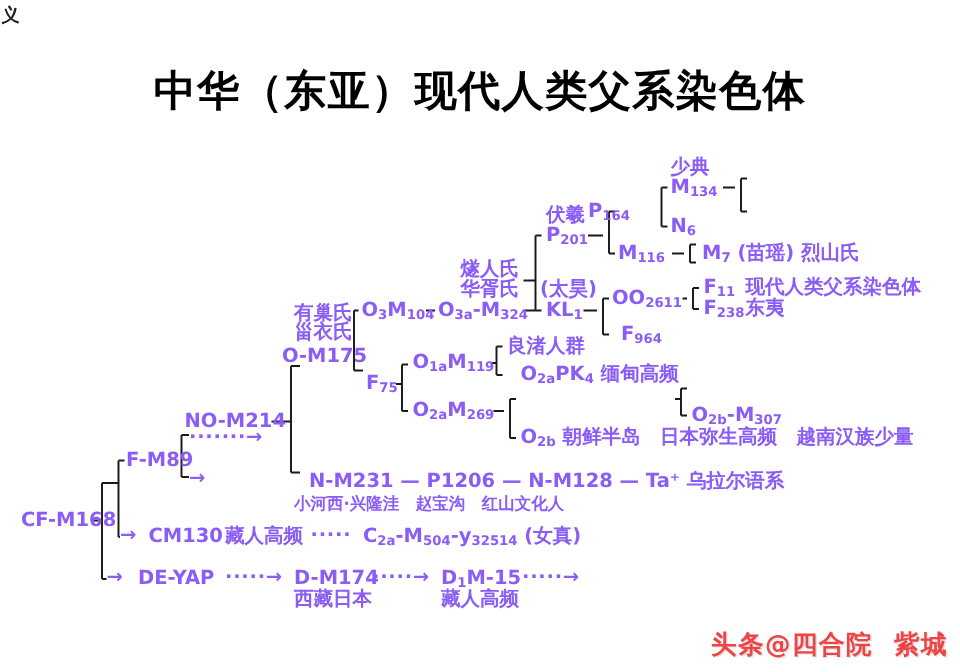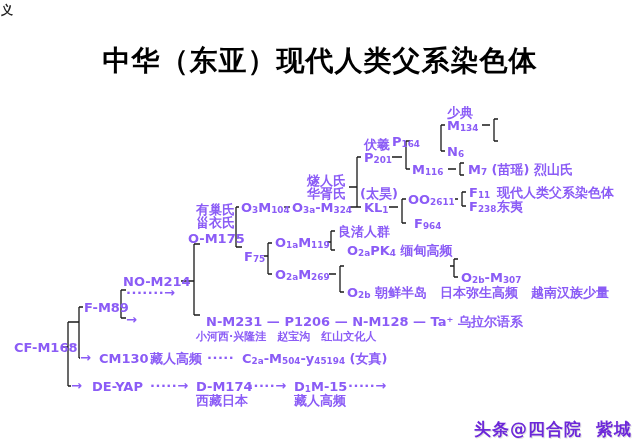--- a/index.html
+++ b/index.html
@@ -16,21 +16,21 @@
     position:absolute;transform:translateY(-50%);white-space:nowrap;line-height:1;
     font-size:13px;font-weight:bold;color:#8b5cf6;
   }
   .n sub{font-size:0.68em;vertical-align:-0.22em;line-height:0;}
   .tight{font-size:10.5px;letter-spacing:-0.3px;}
   .note{font-size:11px;}
   .ar{font-weight:bold;font-size:13px;letter-spacing:0.5px;}
   .svg-layer{position:absolute;left:0;top:0;pointer-events:none;}
   .watermark{
     position:absolute;right:8px;top:418px;font-size:17px;font-weight:bold;
-    color:#6d28d9;text-shadow:1px 1px 0 #e2e2e2;letter-spacing:1px;white-space:nowrap;
+    color:#ef4444;text-shadow:1px 1px 0 #e2e2e2;letter-spacing:1px;white-space:nowrap;
   }
   .watermark .wm-name{margin-left:14px;}
 </style>
 </head>
 <body>
 
 <div class="screen">
 
   <div class="corner-mark">义</div>
 
@@ -95,21 +95,21 @@
   <span class="n" style="left:84px;top:307px">F-M89</span>
   <span class="n ar" style="left:126px;top:319px">→</span>
   <span class="n" style="left:206px;top:321px">N-M231 — P1206 — N-M128 —  Ta⁺ 乌拉尔语系</span>
   <span class="n note" style="left:196px;top:336px">小河西·兴隆洼　赵宝沟　红山文化人</span>
   <span class="n" style="left:14px;top:347px">CF-M168</span>
 
   <span class="n ar" style="left:80px;top:357px">→</span>
   <span class="n" style="left:99px;top:358px">CM130</span>
   <span class="n" style="left:150px;top:358px">藏人高频</span>
   <span class="n ar" style="left:207px;top:357px">·····</span>
-  <span class="n" style="left:242px;top:358px">C<sub>2a</sub>-M<sub>504</sub>-y<sub>45194</sub> (女真)</span>
+  <span class="n" style="left:242px;top:358px">C<sub>2a</sub>-M<sub>504</sub>-y<sub>32514</sub> (女真)</span>
 
   <span class="n ar" style="left:71px;top:385px">→</span>
   <span class="n" style="left:92px;top:386px">DE-YAP</span>
   <span class="n ar" style="left:150px;top:385px">·····→</span>
   <span class="n" style="left:196px;top:386px">D-M174</span>
   <span class="n ar" style="left:248px;top:385px">·····→</span>
   <span class="n" style="left:294px;top:386px">D<sub>1</sub>M-15</span>
   <span class="n ar" style="left:348px;top:385px">·····→</span>
   <span class="n" style="left:196px;top:400px">西藏日本</span>
   <span class="n" style="left:294px;top:400px">藏人高频</span>

